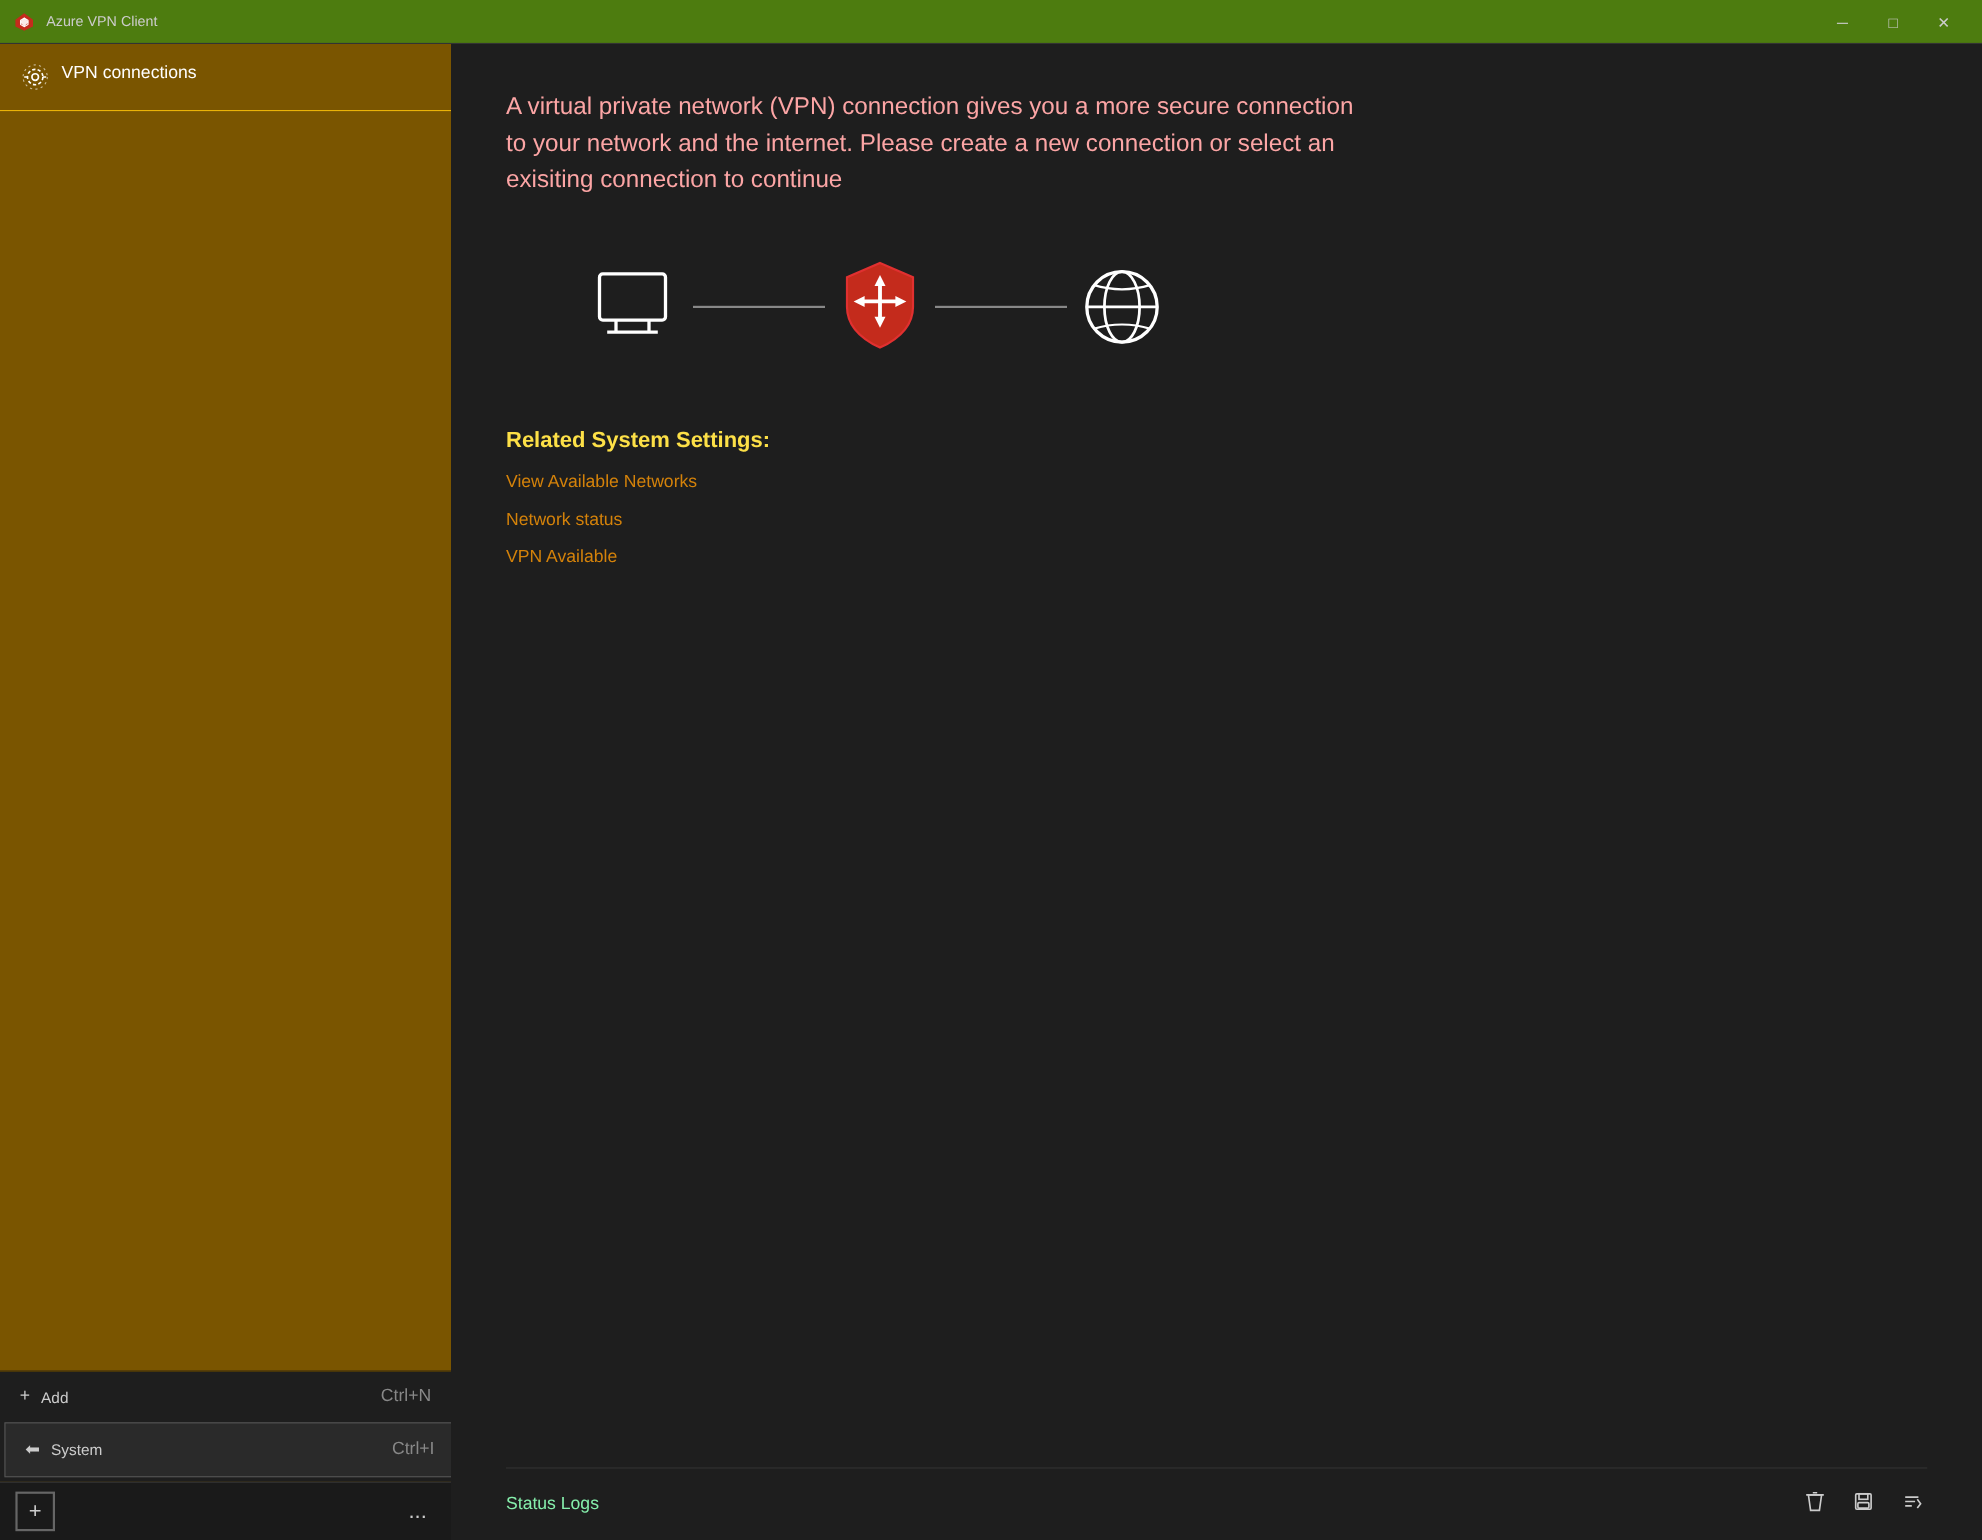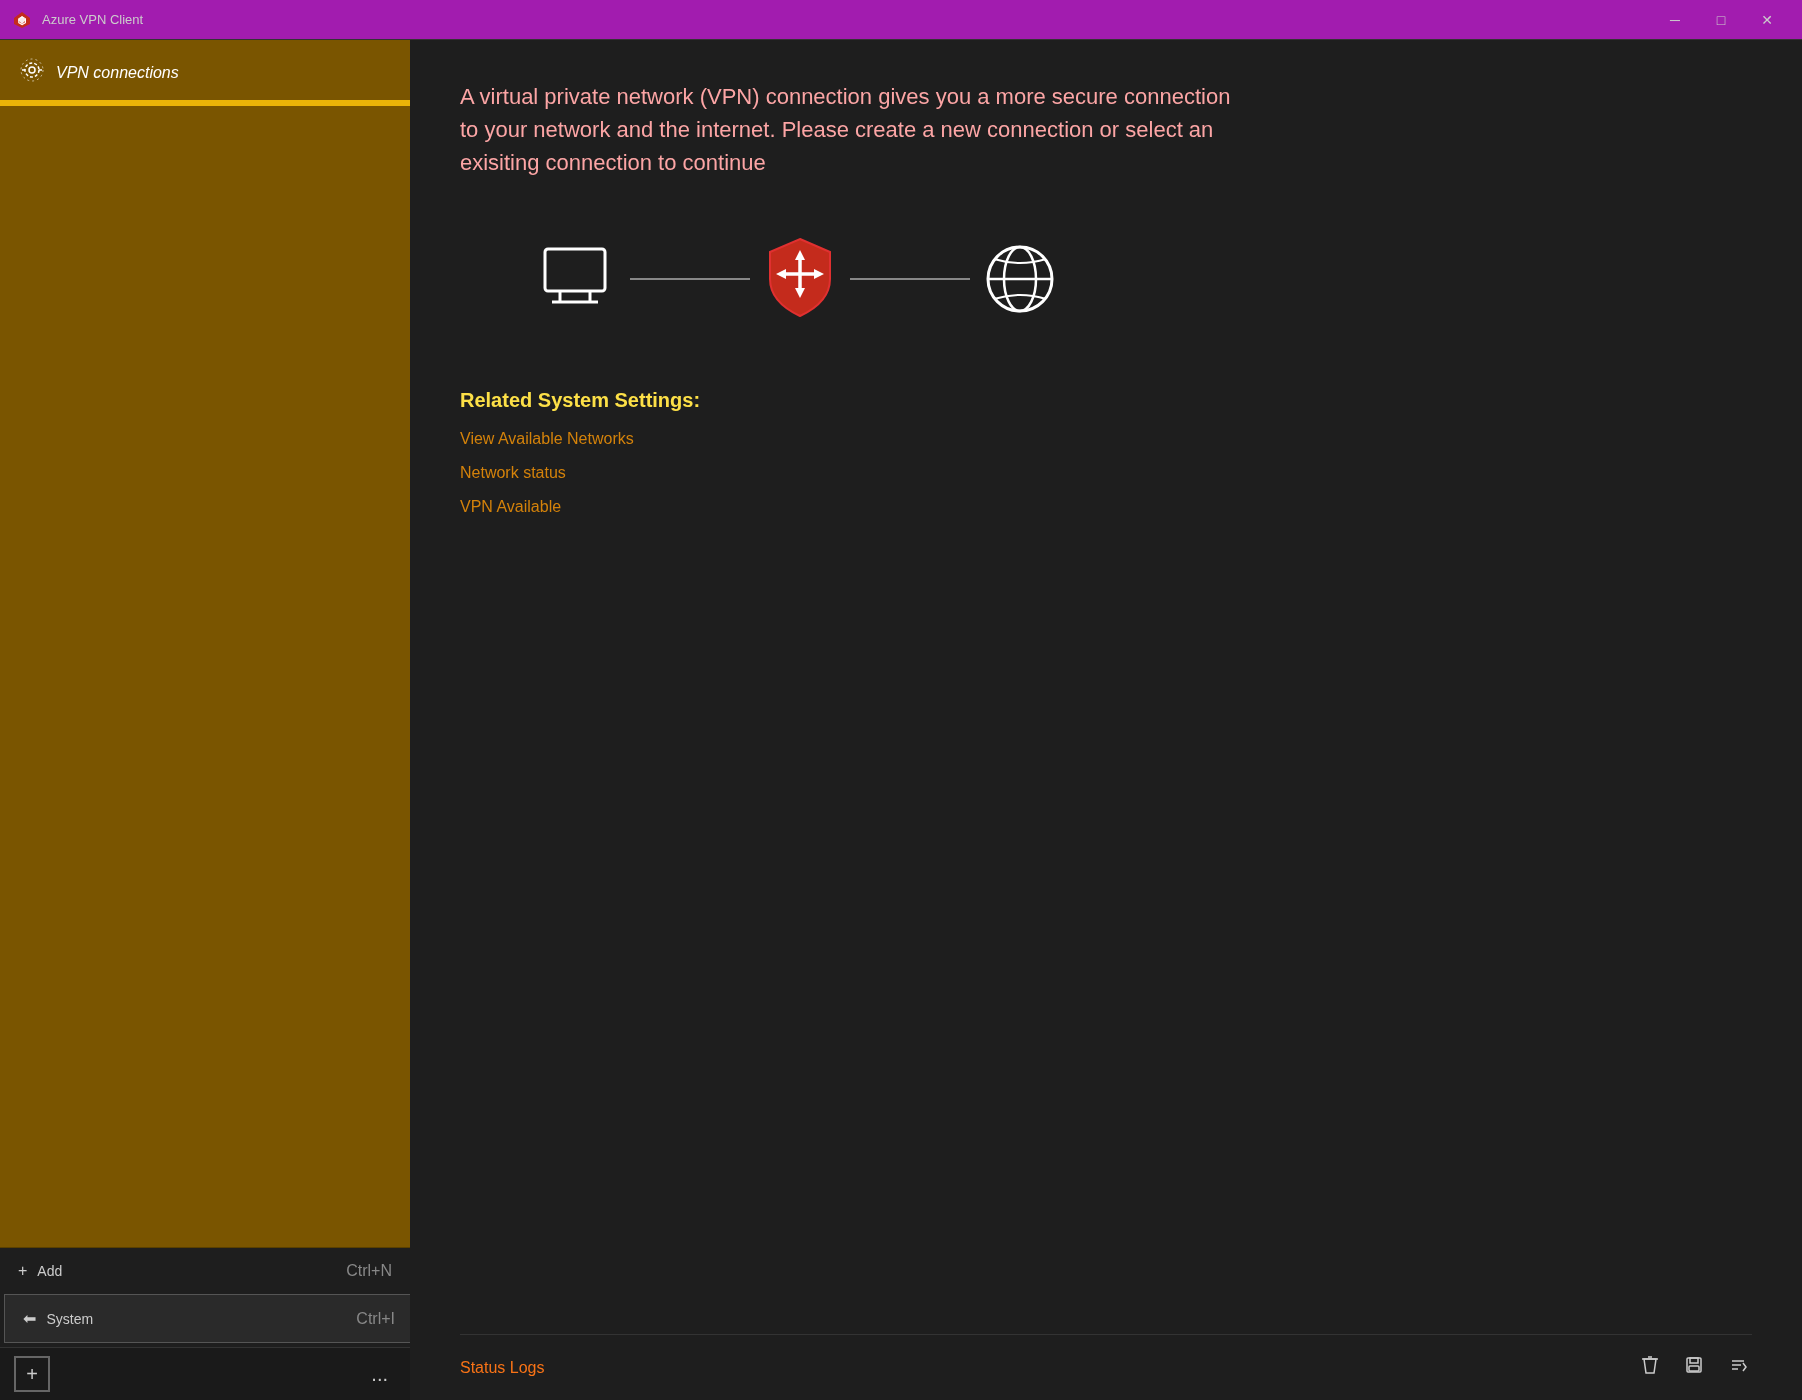--- a/index.html
+++ b/index.html
@@ -11,21 +11,21 @@
       font-family: 'Segoe UI', Arial, sans-serif;
       overflow: hidden;
       display: flex;
       flex-direction: column;
     }
 
     
     .title-bar {
       display: flex;
       align-items: center;
-      background: #a21caf;
+      background: #4d7c0f;
       height: 40px;
       padding: 0 12px;
       flex-shrink: 0;
       border-bottom: 1px solid #333;
     }
 
     .title-bar-logo {
       width: 20px;
       height: 20px;
       margin-right: 10px;
@@ -68,24 +68,23 @@
       width: 410px;
       background: #7a5500;
       display: flex;
       flex-direction: column;
       flex-shrink: 0;
     }
 
     .sidebar-header {
       padding: 18px 20px;
       display: flex;
-      align-items: flex-end;
+      align-items: flex-start;
       gap: 12px;
-      border-bottom: 6px solid #eab308;
-      font-style: italic;
+      border-bottom: 1px solid #eab308;
     }
 
     .vpn-icon {
       width: 24px;
       height: 24px;
       flex-shrink: 0;
     }
 
     .sidebar-title {
       color: #ffffff;
@@ -242,21 +241,21 @@
     .status-logs-bar {
       margin-top: auto;
       display: flex;
       align-items: center;
       justify-content: space-between;
       padding: 16px 0;
       border-top: 1px solid #333;
     }
 
     .status-logs-title {
-      color: #f97316;
+      color: #86efac;
       font-size: 16px;
       text-align: center;
     }
 
     .status-logs-actions {
       display: flex;
       gap: 16px;
       align-items: center;
     }
 

